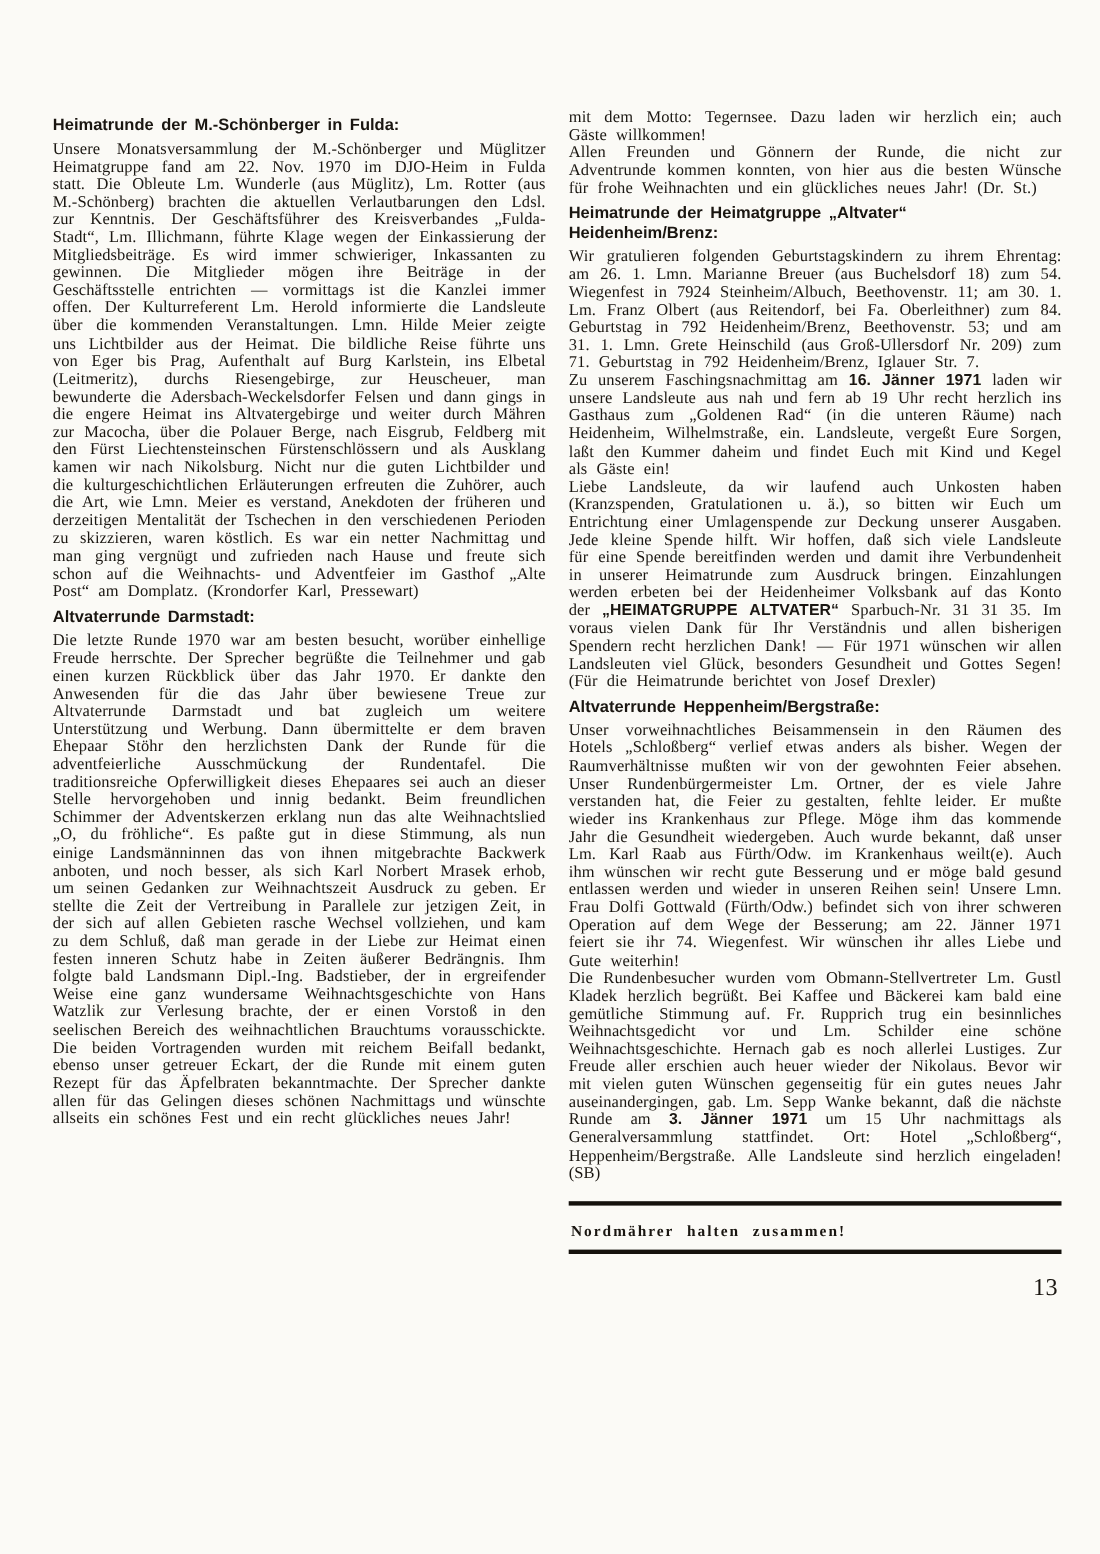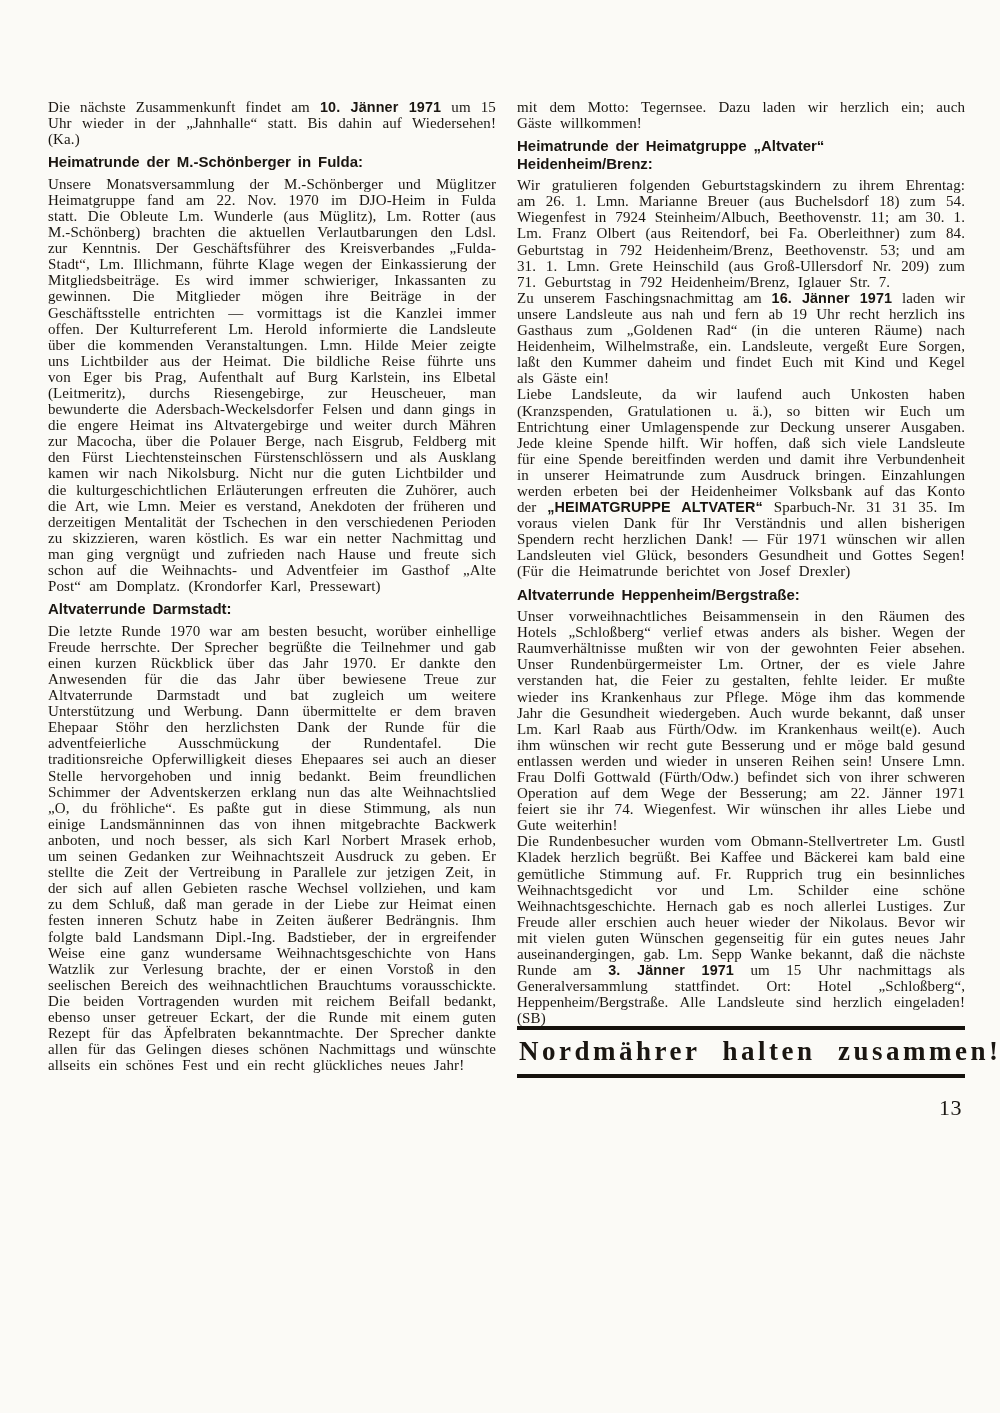--- a/index.html
+++ b/index.html
@@ -37,53 +37,54 @@
     line-height: 17.5px;
     margin: 6px 0 5px 0;
     word-spacing: 0.18em;
   }
   .column p b {
     font-family: "Liberation Sans", sans-serif;
     font-weight: bold;
     font-size: 14.4px;
   }
   .banner {
+    margin-top: 17px;
     border-top: 4px solid #15120d;
     border-bottom: 4px solid #15120d;
-    padding: 6px 0 7px 2px;
+    padding: 17px 0 7px 2px;
     font-family: "Liberation Serif", serif;
     font-weight: bold;
-    font-size: 27px;
+    font-size: 14px;
     letter-spacing: 0.13em;
     word-spacing: 0.45em;
     white-space: nowrap;
   }
   .page-number {
     text-align: right;
     font-size: 22px;
     margin-top: 17px;
     padding-right: 3px;
     letter-spacing: 0.5px;
   }
 </style>
 </head>
 <body>
 
 <div class="page">
   <div class="columns">
     <div class="column">
-        <p>Die nächste Zusammenkunft findet am <b>10. Jänner 1971</b> um 15 Uhr wieder in der „Jahnhalle“ statt. Bis dahin auf Wiedersehen! (Ka.)</p>
         <h3>Heimatrunde der M.-Schönberger in Fulda:</h3>
         <p>Unsere Monatsversammlung der M.-Schönberger und Müglitzer Heimatgruppe fand am 22. Nov. 1970 im DJO-Heim in Fulda statt. Die Obleute Lm. Wunderle (aus Müglitz), Lm. Rotter (aus M.-Schönberg) brachten die aktuellen Verlautbarungen den Ldsl. zur Kenntnis. Der Geschäftsführer des Kreisverbandes „Fulda-Stadt“, Lm. Illichmann, führte Klage wegen der Einkassierung der Mitgliedsbeiträge. Es wird immer schwieriger, Inkassanten zu gewinnen. Die Mitglieder mögen ihre Beiträge in der Geschäftsstelle entrichten — vormittags ist die Kanzlei immer offen. Der Kulturreferent Lm. Herold informierte die Landsleute über die kommenden Veranstaltungen. Lmn. Hilde Meier zeigte uns Lichtbilder aus der Heimat. Die bildliche Reise führte uns von Eger bis Prag, Aufenthalt auf Burg Karlstein, ins Elbetal (Leitmeritz), durchs Riesengebirge, zur Heuscheuer, man bewunderte die Adersbach-Weckelsdorfer Felsen und dann gings in die engere Heimat ins Altvatergebirge und weiter durch Mähren zur Macocha, über die Polauer Berge, nach Eisgrub, Feldberg mit den Fürst Liechtensteinschen Fürstenschlössern und als Ausklang kamen wir nach Nikolsburg. Nicht nur die guten Lichtbilder und die kulturgeschichtlichen Erläuterungen erfreuten die Zuhörer, auch die Art, wie Lmn. Meier es verstand, Anekdoten der früheren und derzeitigen Mentalität der Tschechen in den verschiedenen Perioden zu skizzieren, waren köstlich. Es war ein netter Nachmittag und man ging vergnügt und zufrieden nach Hause und freute sich schon auf die Weihnachts- und Adventfeier im Gasthof „Alte Post“ am Domplatz. (Krondorfer Karl, Pressewart)</p>
         <h3>Altvaterrunde Darmstadt:</h3>
         <p>Die letzte Runde 1970 war am besten besucht, worüber einhellige Freude herrschte. Der Sprecher begrüßte die Teilnehmer und gab einen kurzen Rückblick über das Jahr 1970. Er dankte den Anwesenden für die das Jahr über bewiesene Treue zur Altvaterrunde Darmstadt und bat zugleich um weitere Unterstützung und Werbung. Dann übermittelte er dem braven Ehepaar Stöhr den herzlichsten Dank der Runde für die adventfeierliche Ausschmückung der Rundentafel. Die traditionsreiche Opferwilligkeit dieses Ehepaares sei auch an dieser Stelle hervorgehoben und innig bedankt. Beim freundlichen Schimmer der Adventskerzen erklang nun das alte Weihnachtslied „O, du fröhliche“. Es paßte gut in diese Stimmung, als nun einige Landsmänninnen das von ihnen mitgebrachte Backwerk anboten, und noch besser, als sich Karl Norbert Mrasek erhob, um seinen Gedanken zur Weihnachtszeit Ausdruck zu geben. Er stellte die Zeit der Vertreibung in Parallele zur jetzigen Zeit, in der sich auf allen Gebieten rasche Wechsel vollziehen, und kam zu dem Schluß, daß man gerade in der Liebe zur Heimat einen festen inneren Schutz habe in Zeiten äußerer Bedrängnis. Ihm folgte bald Landsmann Dipl.-Ing. Badstieber, der in ergreifender Weise eine ganz wundersame Weihnachtsgeschichte von Hans Watzlik zur Verlesung brachte, der er einen Vorstoß in den seelischen Bereich des weihnachtlichen Brauchtums vorausschickte. Die beiden Vortragenden wurden mit reichem Beifall bedankt, ebenso unser getreuer Eckart, der die Runde mit einem guten Rezept für das Äpfelbraten bekanntmachte. Der Sprecher dankte allen für das Gelingen dieses schönen Nachmittags und wünschte allseits ein schönes Fest und ein recht glückliches neues Jahr!</p>
       </div>
     <div class="column">
       <div>
           <p>mit dem Motto: Tegernsee. Dazu laden wir herzlich ein; auch Gäste willkommen!</p>
+          <p>Allen Freunden und Gönnern der Runde, die nicht zur Adventrunde kommen konnten, von hier aus die besten Wünsche für frohe Weihnachten und ein glückliches neues Jahr! (Dr. St.)</p>
           <h3>Heimatrunde der Heimatgruppe „Altvater“ Heidenheim/Brenz:</h3>
           <p>Wir gratulieren folgenden Geburtstagskindern zu ihrem Ehrentag: am 26. 1. Lmn. Marianne Breuer (aus Buchelsdorf 18) zum 54. Wiegenfest in 7924 Steinheim/Albuch, Beethovenstr. 11; am 30. 1. Lm. Franz Olbert (aus Reitendorf, bei Fa. Oberleithner) zum 84. Geburtstag in 792 Heidenheim/Brenz, Beethovenstr. 53; und am 31. 1. Lmn. Grete Heinschild (aus Groß-Ullersdorf Nr. 209) zum 71. Geburtstag in 792 Heidenheim/Brenz, Iglauer Str. 7.</p>
           <p>Zu unserem Faschingsnachmittag am <b>16. Jänner 1971</b> laden wir unsere Landsleute aus nah und fern ab 19 Uhr recht herzlich ins Gasthaus zum „Goldenen Rad“ (in die unteren Räume) nach Heidenheim, Wilhelmstraße, ein. Landsleute, vergeßt Eure Sorgen, laßt den Kummer daheim und findet Euch mit Kind und Kegel als Gäste ein!</p>
           <p>Liebe Landsleute, da wir laufend auch Unkosten haben (Kranzspenden, Gratulationen u. ä.), so bitten wir Euch um Entrichtung einer Umlagenspende zur Deckung unserer Ausgaben. Jede kleine Spende hilft. Wir hoffen, daß sich viele Landsleute für eine Spende bereitfinden werden und damit ihre Verbundenheit in unserer Heimatrunde zum Ausdruck bringen. Einzahlungen werden erbeten bei der Heidenheimer Volksbank auf das Konto der <b>„HEIMATGRUPPE ALTVATER“</b> Sparbuch-Nr. 31 31 35. Im voraus vielen Dank für Ihr Verständnis und allen bisherigen Spendern recht herzlichen Dank! — Für 1971 wünschen wir allen Landsleuten viel Glück, besonders Gesundheit und Gottes Segen! (Für die Heimatrunde berichtet von Josef Drexler)</p>
           <h3>Altvaterrunde Heppenheim/Bergstraße:</h3>
           <p>Unser vorweihnachtliches Beisammensein in den Räumen des Hotels „Schloßberg“ verlief etwas anders als bisher. Wegen der Raumverhältnisse mußten wir von der gewohnten Feier absehen. Unser Rundenbürgermeister Lm. Ortner, der es viele Jahre verstanden hat, die Feier zu gestalten, fehlte leider. Er mußte wieder ins Krankenhaus zur Pflege. Möge ihm das kommende Jahr die Gesundheit wiedergeben. Auch wurde bekannt, daß unser Lm. Karl Raab aus Fürth/Odw. im Krankenhaus weilt(e). Auch ihm wünschen wir recht gute Besserung und er möge bald gesund entlassen werden und wieder in unseren Reihen sein! Unsere Lmn. Frau Dolfi Gottwald (Fürth/Odw.) befindet sich von ihrer schweren Operation auf dem Wege der Besserung; am 22. Jänner 1971 feiert sie ihr 74. Wiegenfest. Wir wünschen ihr alles Liebe und Gute weiterhin!</p>
           <p>Die Rundenbesucher wurden vom Obmann-Stellvertreter Lm. Gustl Kladek herzlich begrüßt. Bei Kaffee und Bäckerei kam bald eine gemütliche Stimmung auf. Fr. Rupprich trug ein besinnliches Weihnachtsgedicht vor und Lm. Schilder eine schöne Weihnachtsgeschichte. Hernach gab es noch allerlei Lustiges. Zur Freude aller erschien auch heuer wieder der Nikolaus. Bevor wir mit vielen guten Wünschen gegenseitig für ein gutes neues Jahr auseinandergingen, gab. Lm. Sepp Wanke bekannt, daß die nächste Runde am <b>3. Jänner 1971</b> um 15 Uhr nachmittags als Generalversammlung stattfindet. Ort: Hotel „Schloßberg“, Heppenheim/Bergstraße. Alle Landsleute sind herzlich eingeladen! (SB)</p>
         </div>
       <div class="banner">Nordmährer halten zusammen!</div>
       <div class="page-number">13</div>

